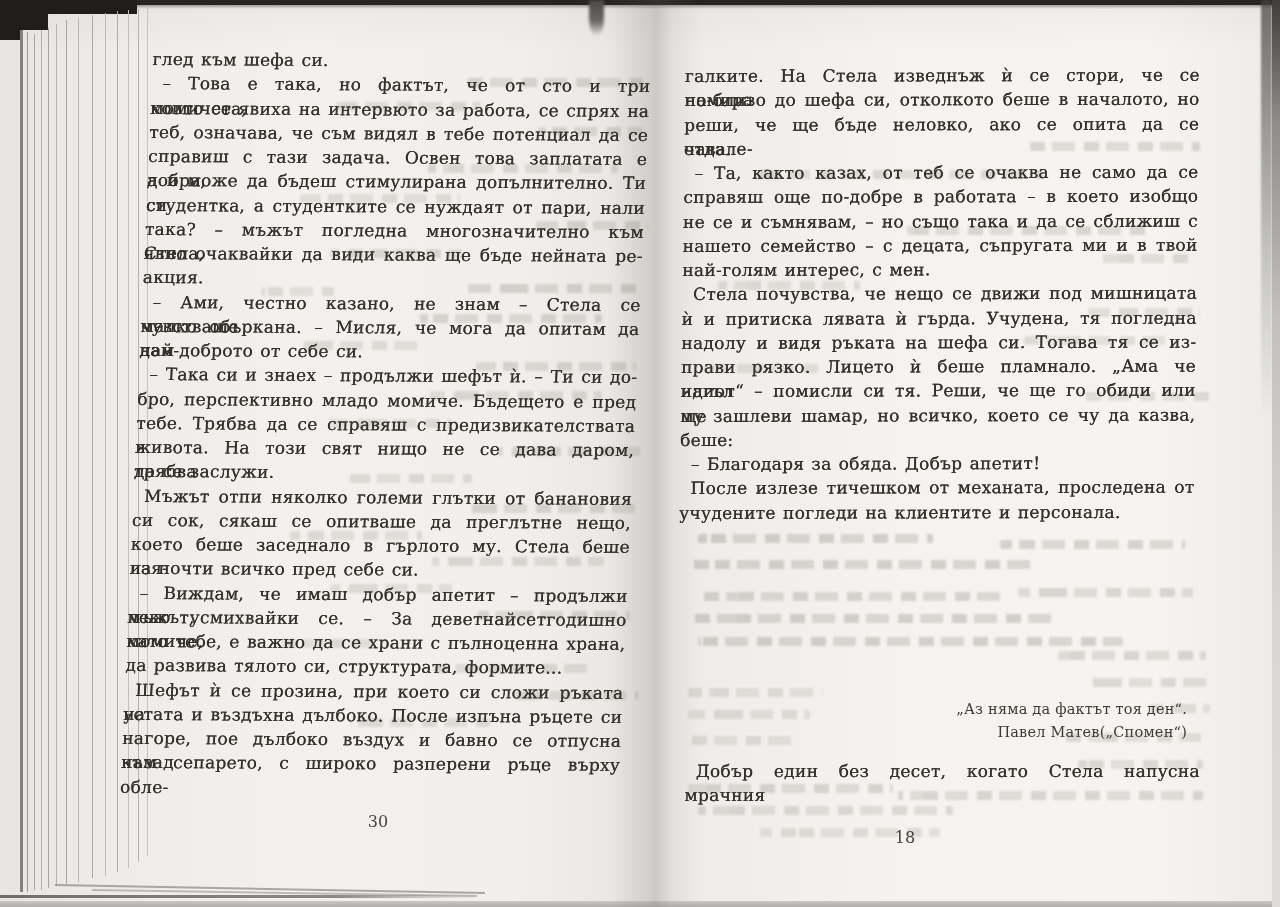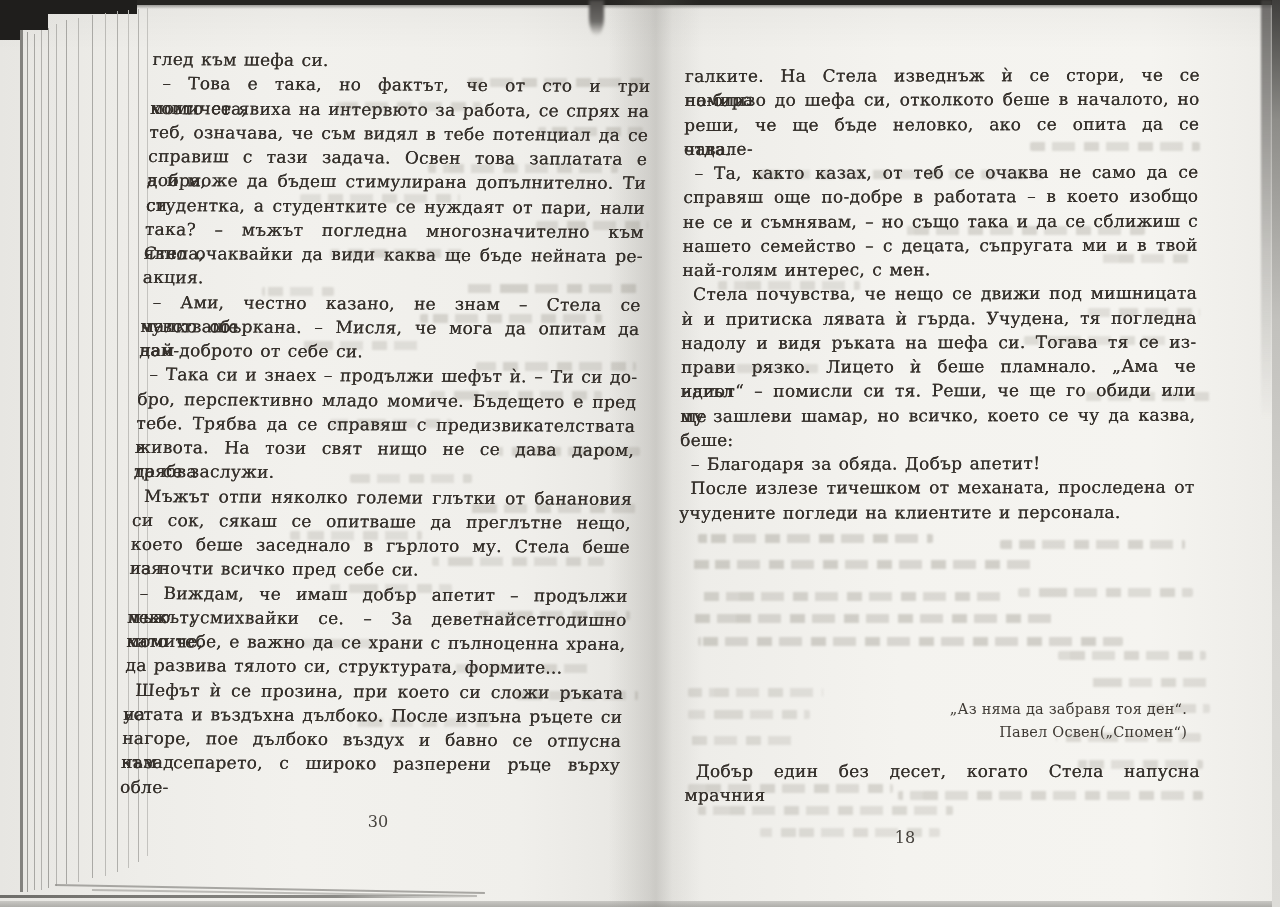--- a/index.html
+++ b/index.html
@@ -200,21 +200,21 @@
       <div class="line just">надолу и видя ръката на шефа си. Тогава тя се из-</div>
       <div class="line just">прави рязко. Лицето ѝ беше пламнало. „Ама че нагъл</div>
       <div class="line just">идиот“ – помисли си тя. Реши, че ще го обиди или ще</div>
       <div class="line just">му зашлеви шамар, но всичко, което се чу да казва,</div>
       <div class="line">беше:</div>
       <div class="line ind">– Благодаря за обяда. Добър апетит!</div>
       <div class="line ind just">После излезе тичешком от механата, проследена от</div>
       <div class="line">учудените погледи на клиентите и персонала.</div>
     </div>
   <div class="epigraph">
-    <div>„Аз няма да забравя тоя ден“.</div>
-    <div>Павел Освен(„Спомен“)</div>
+    <div>„Аз няма да фактът тоя ден“.</div>
+    <div>Павел Матев(„Спомен“)</div>
   </div>
   <div class="opening">
       <div class="line ind just">Добър един без десет, когато Стела напусна мрачния</div>
     </div>
   <div class="pagenum pn-right">18</div>
 
 </div>
 
 </body></html>

